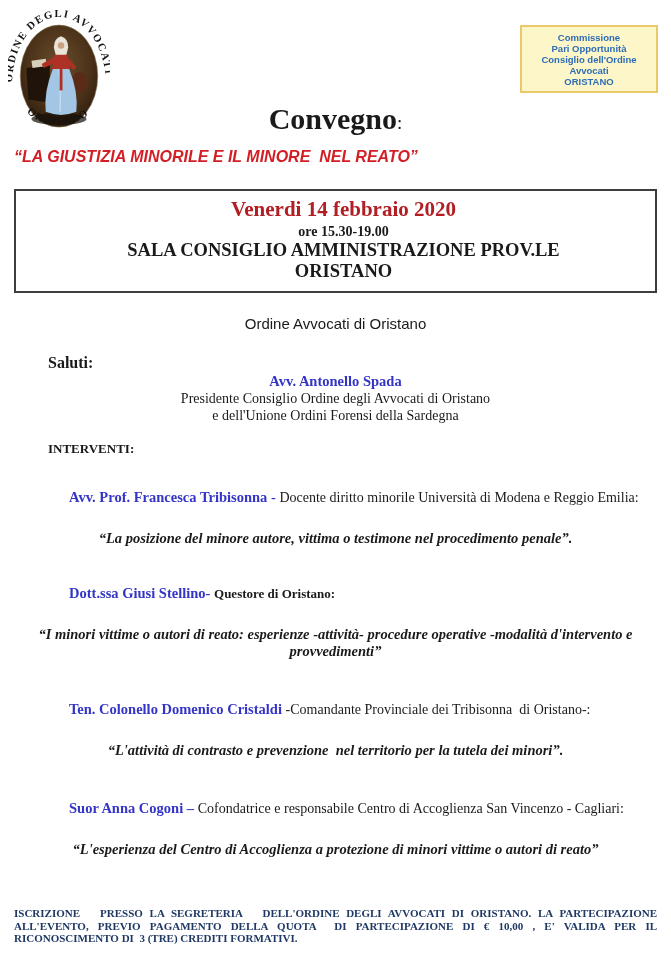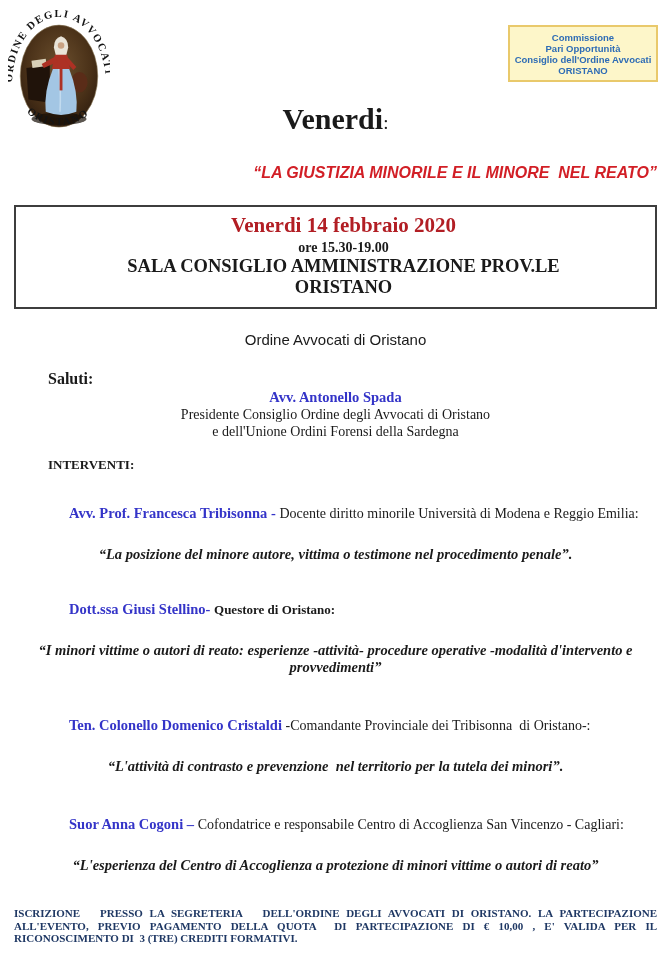--- a/index.html
+++ b/index.html
@@ -6,39 +6,39 @@
   .page {
     position:relative; width:671px; height:980px; background:#fff;
     font-family:"Liberation Serif", serif; color:var(--text-black,#1a1a1a);
     overflow:hidden;
   }
   .pre { white-space:pre-wrap; }
 
   
   .logo { position:absolute; left:8px; top:4px; width:102px; height:132px; }
   .commission-box {
-    position:absolute; right:13px; top:25px; width:150px;
+    position:absolute; right:13px; top:25px; width:138px;
     background:var(--commission-bg,#fdf6c9);
     border:2px solid var(--commission-border,#e9c96b);
     box-sizing:border-box; padding:5px 2px 4px 2px; text-align:center;
   }
   .commission-box div {
     font-family:"Liberation Sans", sans-serif;
     font-weight:bold; font-size:9.5px; line-height:11px;
     color:var(--commission-blue,#2e6cb5);
   }
 
   
   .content { position:absolute; left:14px; top:0; width:643px; }
 
   .title { margin-top:102px; text-align:center; font-weight:bold; font-size:30px; line-height:33px; }
   .title .colon { font-size:19px; font-weight:normal; }
 
   .subtitle {
-    margin-top:24px; text-align:right;
+    margin-top:8px; text-align:left;
     font-family:"Liberation Sans", sans-serif;
     font-style:italic; font-weight:bold; font-size:16px; line-height:20px;
     color:var(--title-red,#d21f26);
   }
 
   .event-box {
     margin-top:22px; border:2px solid #3d3d3d; padding:5px 0 9px 16px;
     text-align:center;
   }
   .event-date  { font-weight:bold; font-size:21px; line-height:27px; color:var(--date-red,#b21e24); }
@@ -126,21 +126,21 @@
 
   <div class="commission-box">
     <div>Commissione</div>
     <div>Pari Opportunità</div>
     <div>Consiglio dell'Ordine Avvocati</div>
     <div>ORISTANO</div>
   </div>
 
   <div class="content">
 
-    <div class="title"><span>Venerdi</span><span class="colon">:</span></div>
+    <div class="title"><span>Convegno</span><span class="colon">:</span></div>
 
     <div class="subtitle pre">“LA GIUSTIZIA MINORILE E IL MINORE  NEL REATO”</div>
 
     <div class="event-box">
       <div class="event-date">Venerdi 14 febbraio 2020</div>
       <div class="event-time">ore 15.30-19.00</div>
       <div class="event-venue">SALA CONSIGLIO AMMINISTRAZIONE PROV.LE</div>
       <div class="event-venue">ORISTANO</div>
     </div>
 

